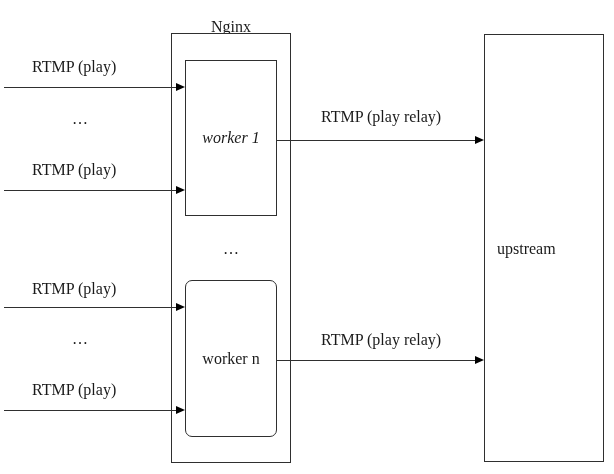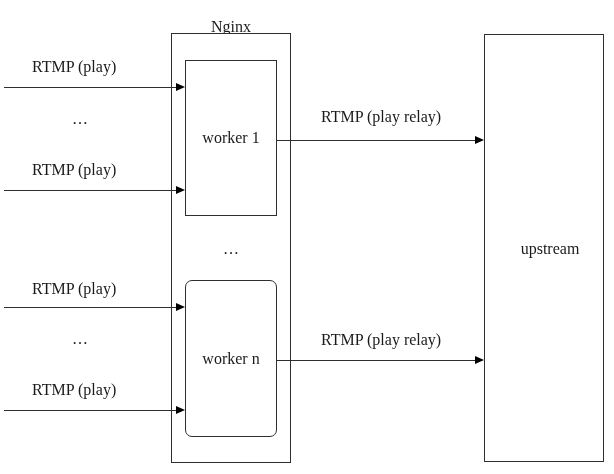--- a/index.html
+++ b/index.html
@@ -18,27 +18,27 @@
   }
   .lbl {
     position: absolute;
     font-size: 16px;
     line-height: 19px;
     white-space: nowrap;
   }
   .nginx-box   { left: 171px; top: 33px;  width: 120px; height: 430px; }
   .nginx-title { left: 171px; top: 17px;   width: 120px; text-align: center; }
   .worker-box  { display: flex; align-items: center; justify-content: center; font-size: 16px; }
-  .worker1     { left: 185px; top: 60px;  width: 92px;  height: 156px; }
+  .worker1     { left: 185px; top: 60px;  width: 92px;  height: 156px; font-style: italic; }
   .workern     { left: 185px; top: 280px; width: 92px;  height: 157px; border-radius: 7px; }
   .workers-ellipsis { left: 185px; top: 239px; width: 92px; text-align: center; }
   .upstream-box {
     left: 484px; top: 34px; width: 120px; height: 428px;
     display: flex; flex-direction: column; justify-content: center;
-    padding-left: 12px; font-size: 16px; line-height: 25px; align-items: center;
+    padding-left: 12px; font-size: 16px; line-height: 25px;
   }
   .arrow { position: absolute; height: 8px; }
   .arrow .shaft {
     position: absolute; left: 0; right: 7px; top: 4px; height: 1px;
     background: var(--border, #2f2f2f);
   }
   .arrow .head {
     position: absolute; right: 0; top: 0; width: 0; height: 0;
     border-top: 4px solid transparent;
     border-bottom: 4px solid transparent;

